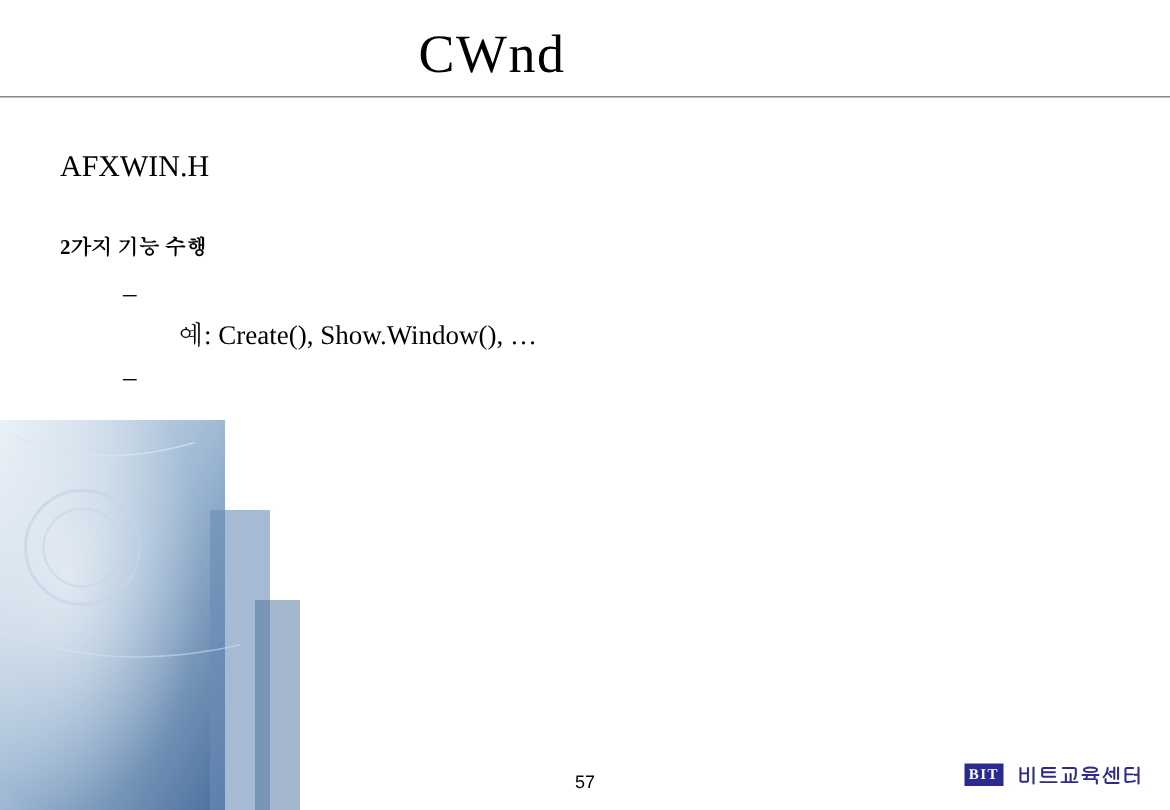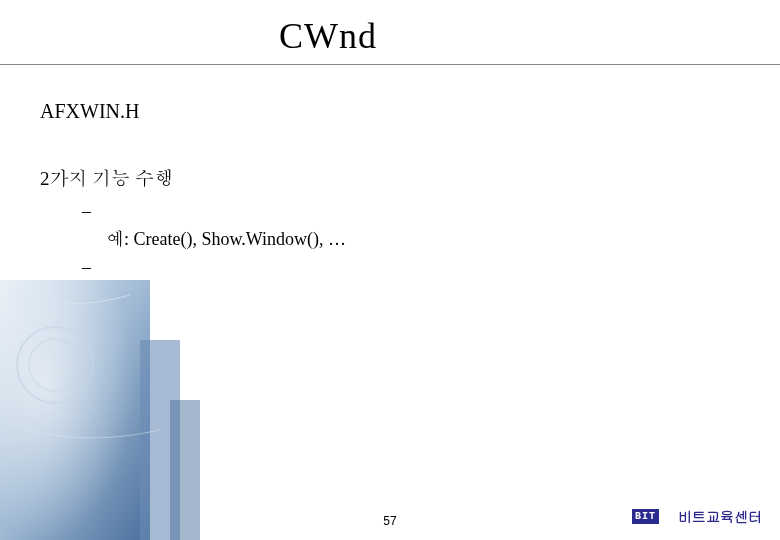--- a/index.html
+++ b/index.html
@@ -2,29 +2,29 @@
 <html><head>
 <meta charset="utf-8">
 <style>
   * { margin:0; padding:0; box-sizing:border-box; }
   html,body { width:780px; height:540px; font-family:"Times New Roman","Batang",serif; background:#fff; overflow:hidden; }
   .slide { position:relative; width:780px; height:540px; }
   .bg-art { position:absolute; left:0; bottom:0; width:210px; height:320px; z-index:0; }
   .title { position:absolute; top:15px; left:0; width:656px; text-align:center; font-size:36px; color:#000; font-weight:400; letter-spacing:1px; }
   .hr { position:absolute; top:64px; left:0; width:780px; height:1px; background:#888; }
   .body { position:absolute; top:100px; left:40px; width:700px; color:#000; z-index:2; }
-  .h1 { font-size:20px; margin-bottom:40px; }
-  .h2 { font-size:19px; margin-bottom:8px; }
+  .h1 { font-size:20px; margin-bottom:30px; }
+  .h2 { font-size:14px; margin-bottom:8px;font-weight:bold; }
   .bullets { margin-left:42px; font-size:18px; line-height:1.55; }
   .bul { display:flex; }
   .dash { width:22px; flex-shrink:0; }
-  .sub { margin-left:24px; }
+  .sub { margin-left:36px; }
   .pagenum { position:absolute; bottom:12px; left:0; width:780px; text-align:center; font-size:12px; font-family:Arial,sans-serif; }
   .footer { position:absolute; right:18px; bottom:14px; display:flex; align-items:center; font-family:"Gulim","Malgun Gothic",sans-serif; font-size:14px; font-weight:bold; color:#2d2a8a; }
-  .bitbox { background:#2a2a8f; color:#fff; font-size:10px; padding:2px 3px; margin-right:19px; letter-spacing:1px; font-family:Liberation Mono, monospace; }
+  .bitbox { background:#2a2a8f; color:#fff; font-size:10px; padding:2px 3px; margin-right:9px; letter-spacing:1px; font-family:Liberation Serif, serif; }
 </style>
 </head>
 <body>
 
 <div class="slide">
 
   <svg class="bg-art" viewBox="0 0 210 320" preserveAspectRatio="none">
     <defs>
       <linearGradient id="g1" x1="0" y1="0" x2="1" y2="1">
         <stop offset="0%" stop-color="#e8f0f7"></stop>

